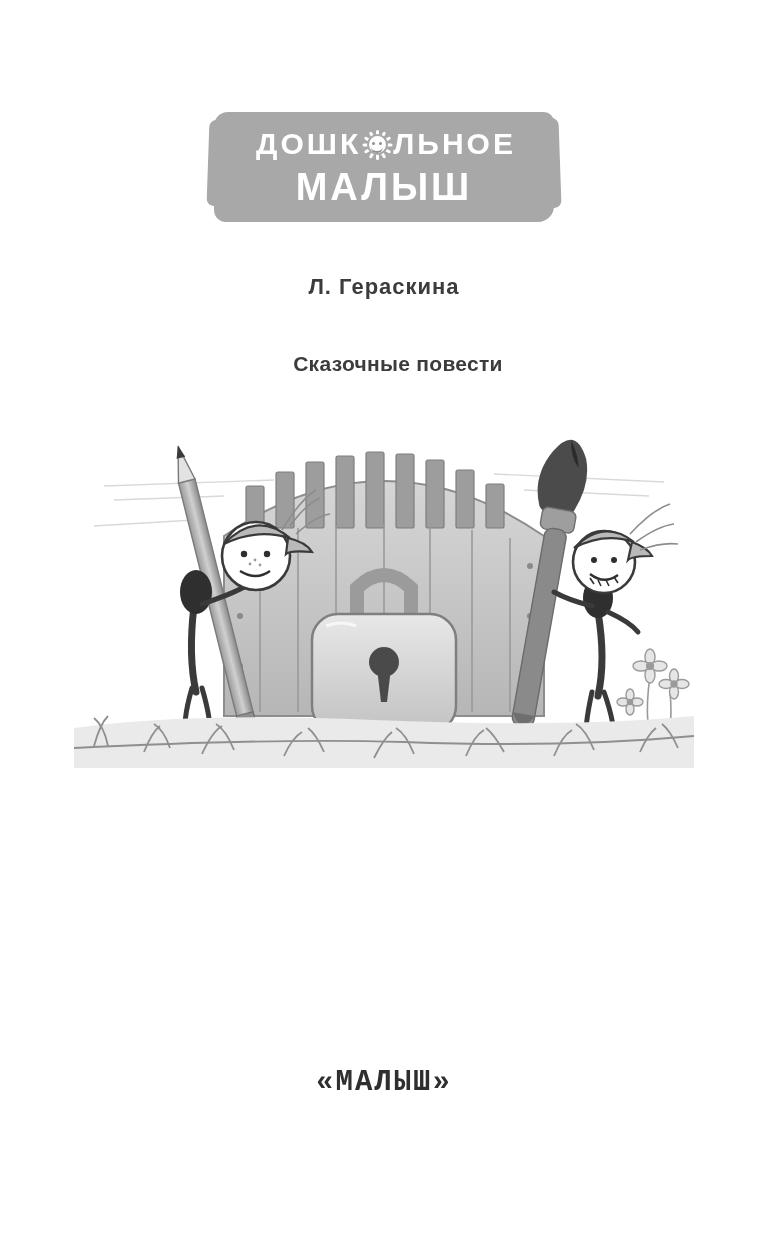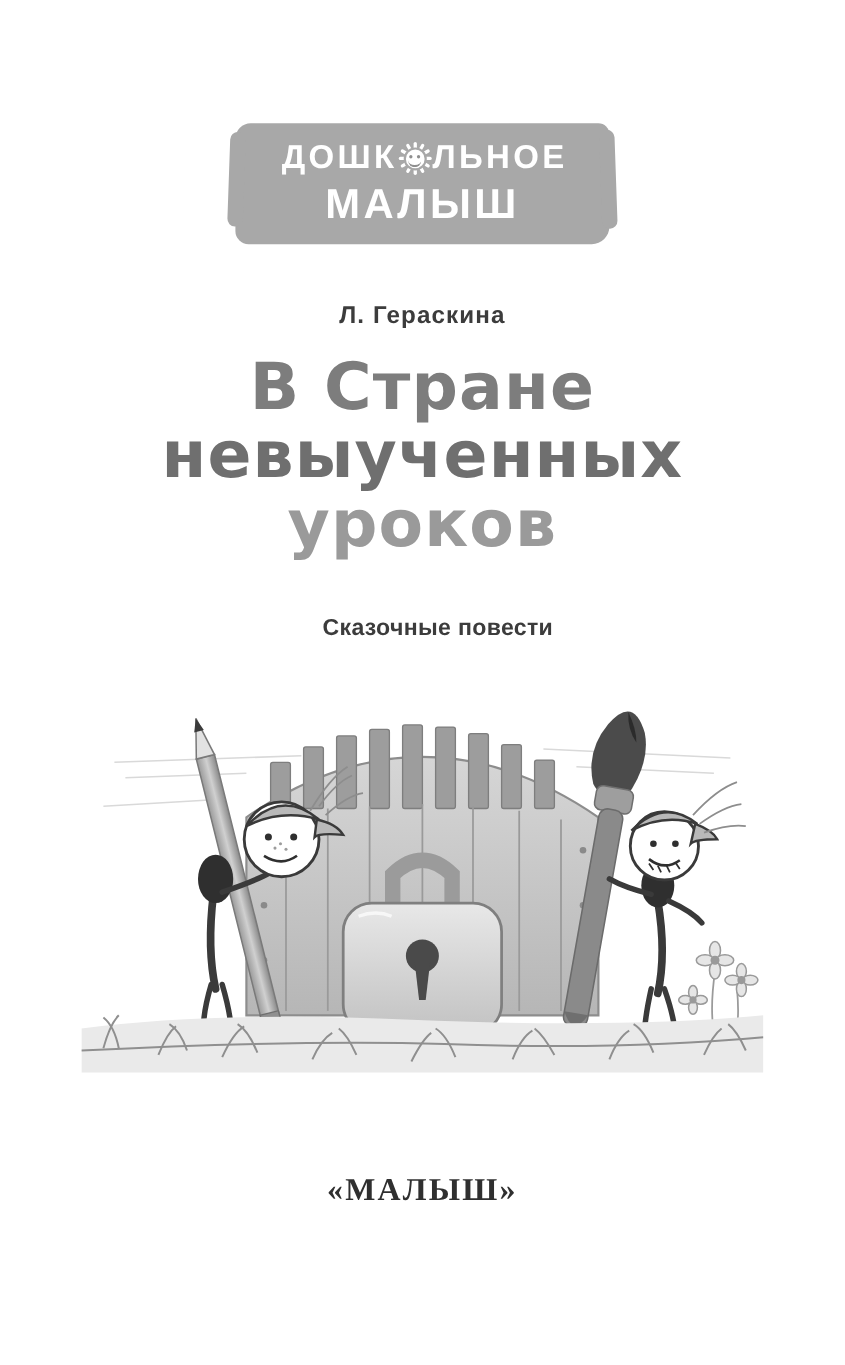--- a/index.html
+++ b/index.html
@@ -188,21 +188,21 @@
   .publisher {
     position: absolute;
     bottom: 142px;
     left: 0;
     width: 100%;
     text-align: center;
     font-size: 29px;
     font-weight: bold;
     letter-spacing: 2px;
     color: #2f2f2f;
-    font-family: Liberation Serif, serif;
+    font-family: Liberation Mono, monospace;
   }
 </style>
 </head>
 <body>
 
 <div class="page">
 
   <div class="series-badge">
     <div class="plate"></div>
     <div class="series-line series-line-1">
@@ -217,25 +217,20 @@
         <span class="eye l"></span>
         <span class="eye r"></span>
         <span class="smile"></span>
       </span><span>ЛЬНОЕ</span>
     </div>
     <div class="series-line series-line-2">МАЛЫШ</div>
   </div>
 
   <div class="author">Л. Гераскина</div>
 
-  <div class="title-block">
-    <div class="title-line title-line-1">В Стране</div>
-    <div class="title-line title-line-2">невыученных</div>
-    <div class="title-line title-line-3">уроков</div>
-  </div>
 
   <div class="subtitle">Сказочные повести</div>
 
   <div class="illustration">
     <svg width="620" height="360" viewBox="0 0 620 360" xmlns="http://www.w3.org/2000/svg">
       <defs>
         <linearGradient id="gateGrad" x1="0" y1="0" x2="0" y2="1">
           <stop offset="0%" stop-color="#d6d6d6"></stop>
           <stop offset="100%" stop-color="#b6b6b6"></stop>
         </linearGradient>

